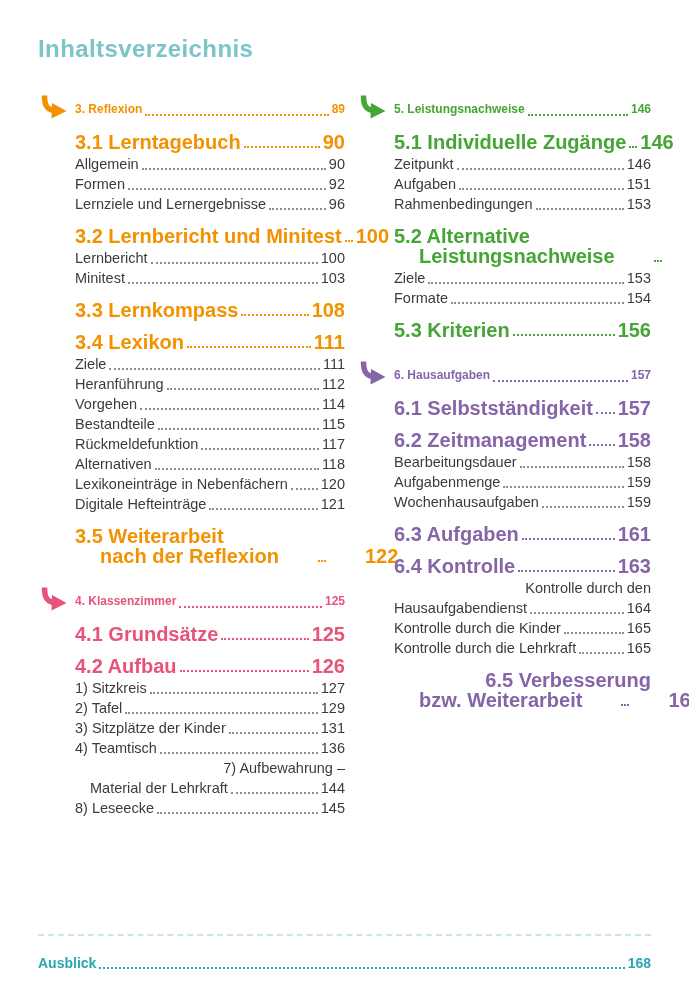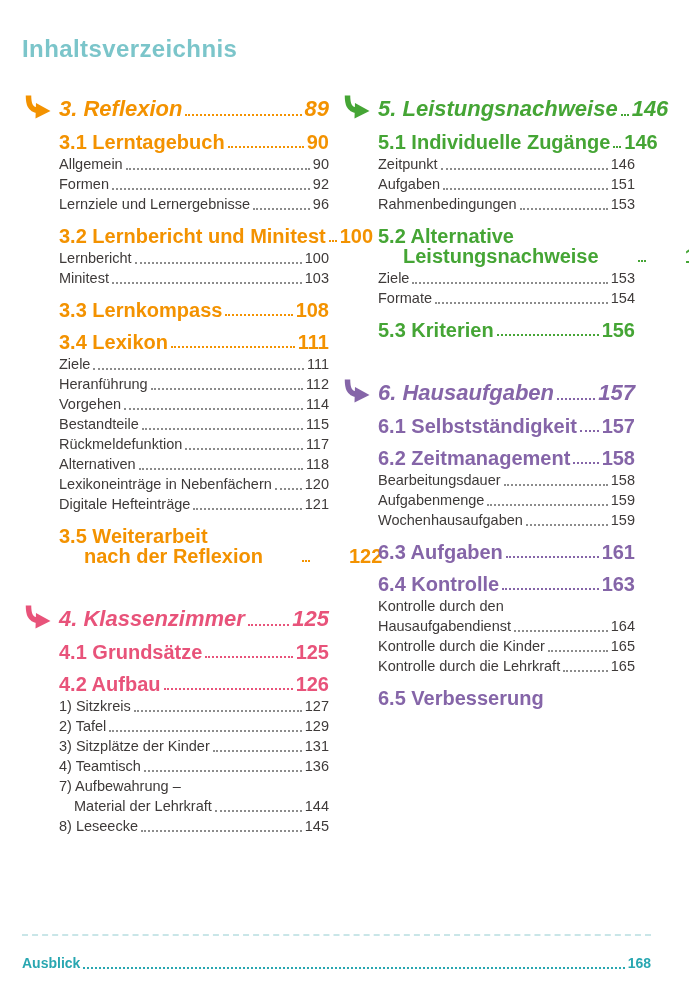--- a/index.html
+++ b/index.html
@@ -8,21 +8,21 @@
     background: #ffffff;
     width: 689px;
     height: 1000px;
     overflow: hidden;
     font-family: "Liberation Sans", "DejaVu Sans", sans-serif;
   }
   .page {
     box-sizing: border-box;
     width: 689px;
     height: 1000px;
-    padding: 34px 38px 0 22px;
+    padding: 34px 38px 0 38px;
     display: flex;
     flex-direction: column;
     background: #ffffff;
   }
   h1.page-title {
     margin: 0 0 34px 0;
     font-size: 24px;
     line-height: 30px;
     font-weight: bold;
     letter-spacing: 0.4px;
@@ -35,31 +35,30 @@
   }
   .toc-column { box-sizing: border-box; }
   .toc-column.col-left  { width: 307px; }
   .toc-column.col-right { width: 294px; }
 
   .toc-section {
     position: relative;
     padding-left: 37px;
     color: var(--text-color, #3E3A39);
   }
-  .toc-section + .toc-section { margin-top: 42px; }
+  .toc-section + .toc-section { margin-top: 24px; text-align: right; }
 
   .section-heading {
     position: relative;
     display: flex;
-    font-size: 22px;
+    font-size: 12px;
     line-height: 22px;
     font-weight: bold;
     color: var(--accent);
     margin-bottom: 10px;
-    font-style: italic;
   }
   .arrow {
     position: absolute;
     left: -37px;
     top: -3px;
     width: 30px;
     height: 28px;
   }
 
   .row { display: flex; }
@@ -470,20 +469,25 @@
           </div>
           <div class="toc-item toc-entry">
             <div class="row">
               <span class="label">Kontrolle durch die Lehrkraft</span>
               <span class="dots"></span>
               <span class="page-num">165</span>
             </div>
           </div>
           <div class="toc-item toc-sub">
             <div class="line1">6.5 Verbesserung</div>
+            <div class="row cont indent">
+              <span class="label">bzw. Weiterarbeit</span>
+              <span class="dots"></span>
+              <span class="page-num">166</span>
+            </div>
           </div>
         </section>
       </div>
     </div>
 
   <div class="footer">
     <div class="footer-divider"></div>
     <div class="footer-row">
       <span class="label">Ausblick</span>
       <span class="dots"></span>

